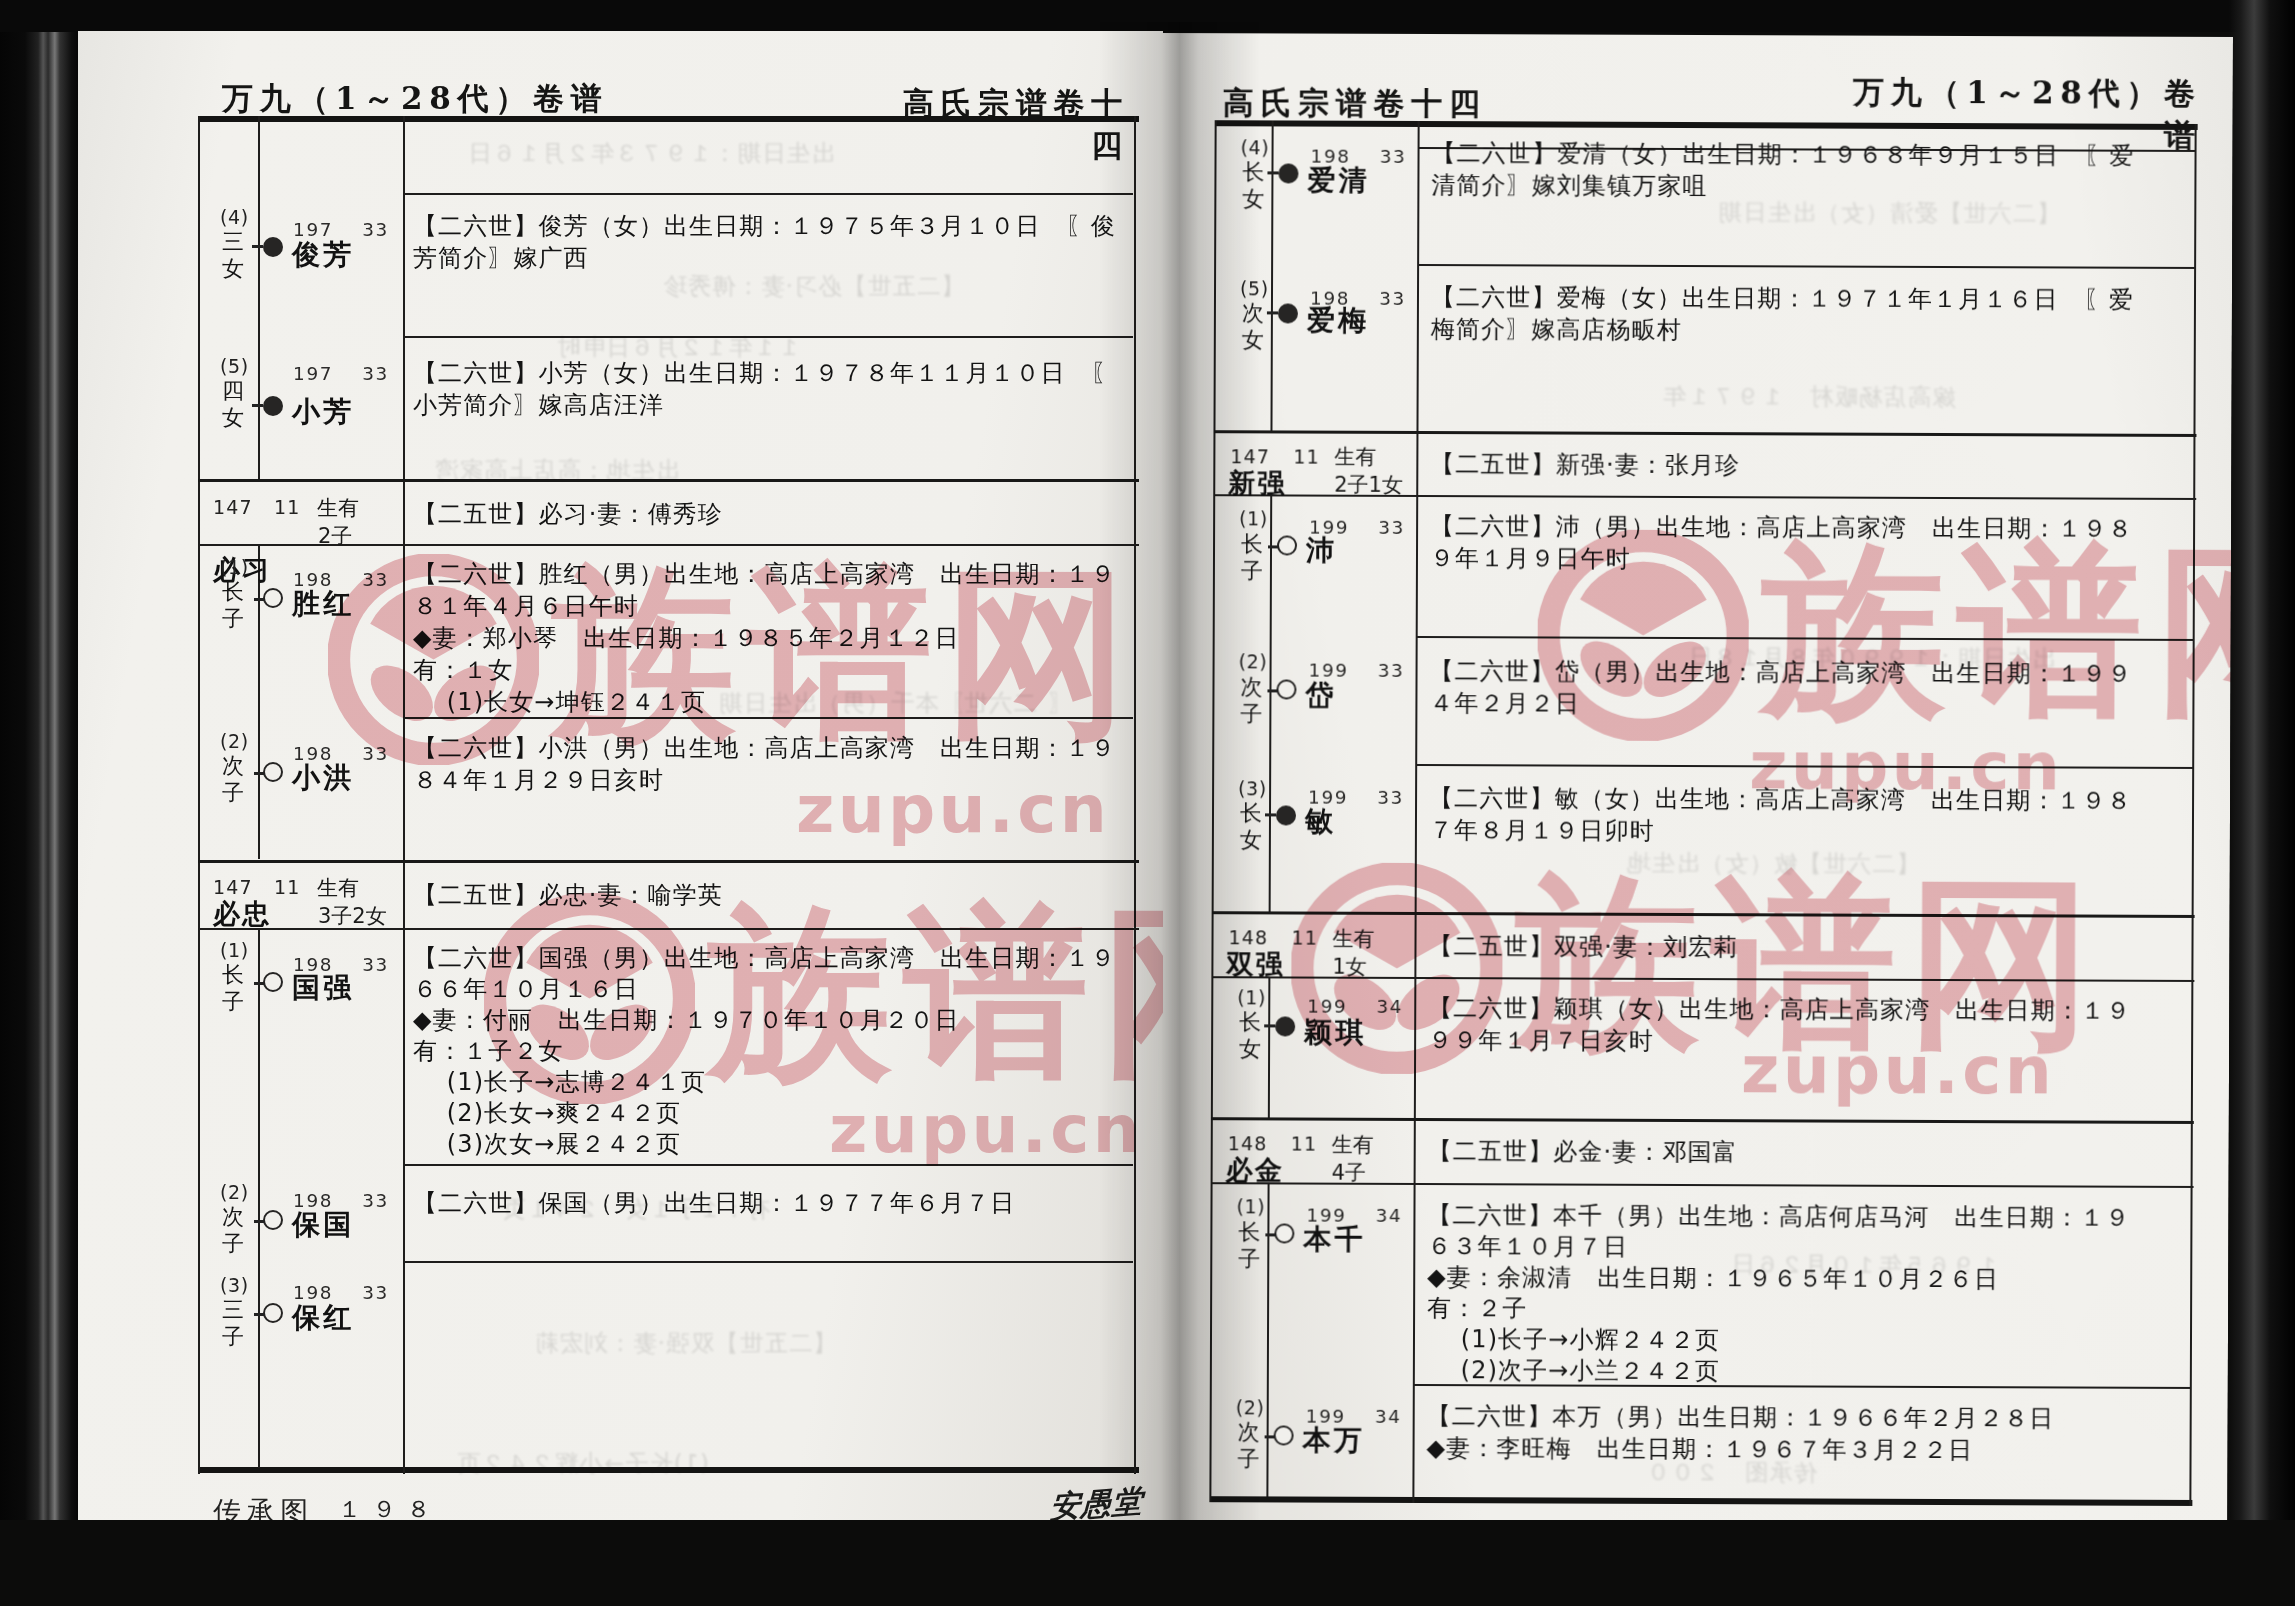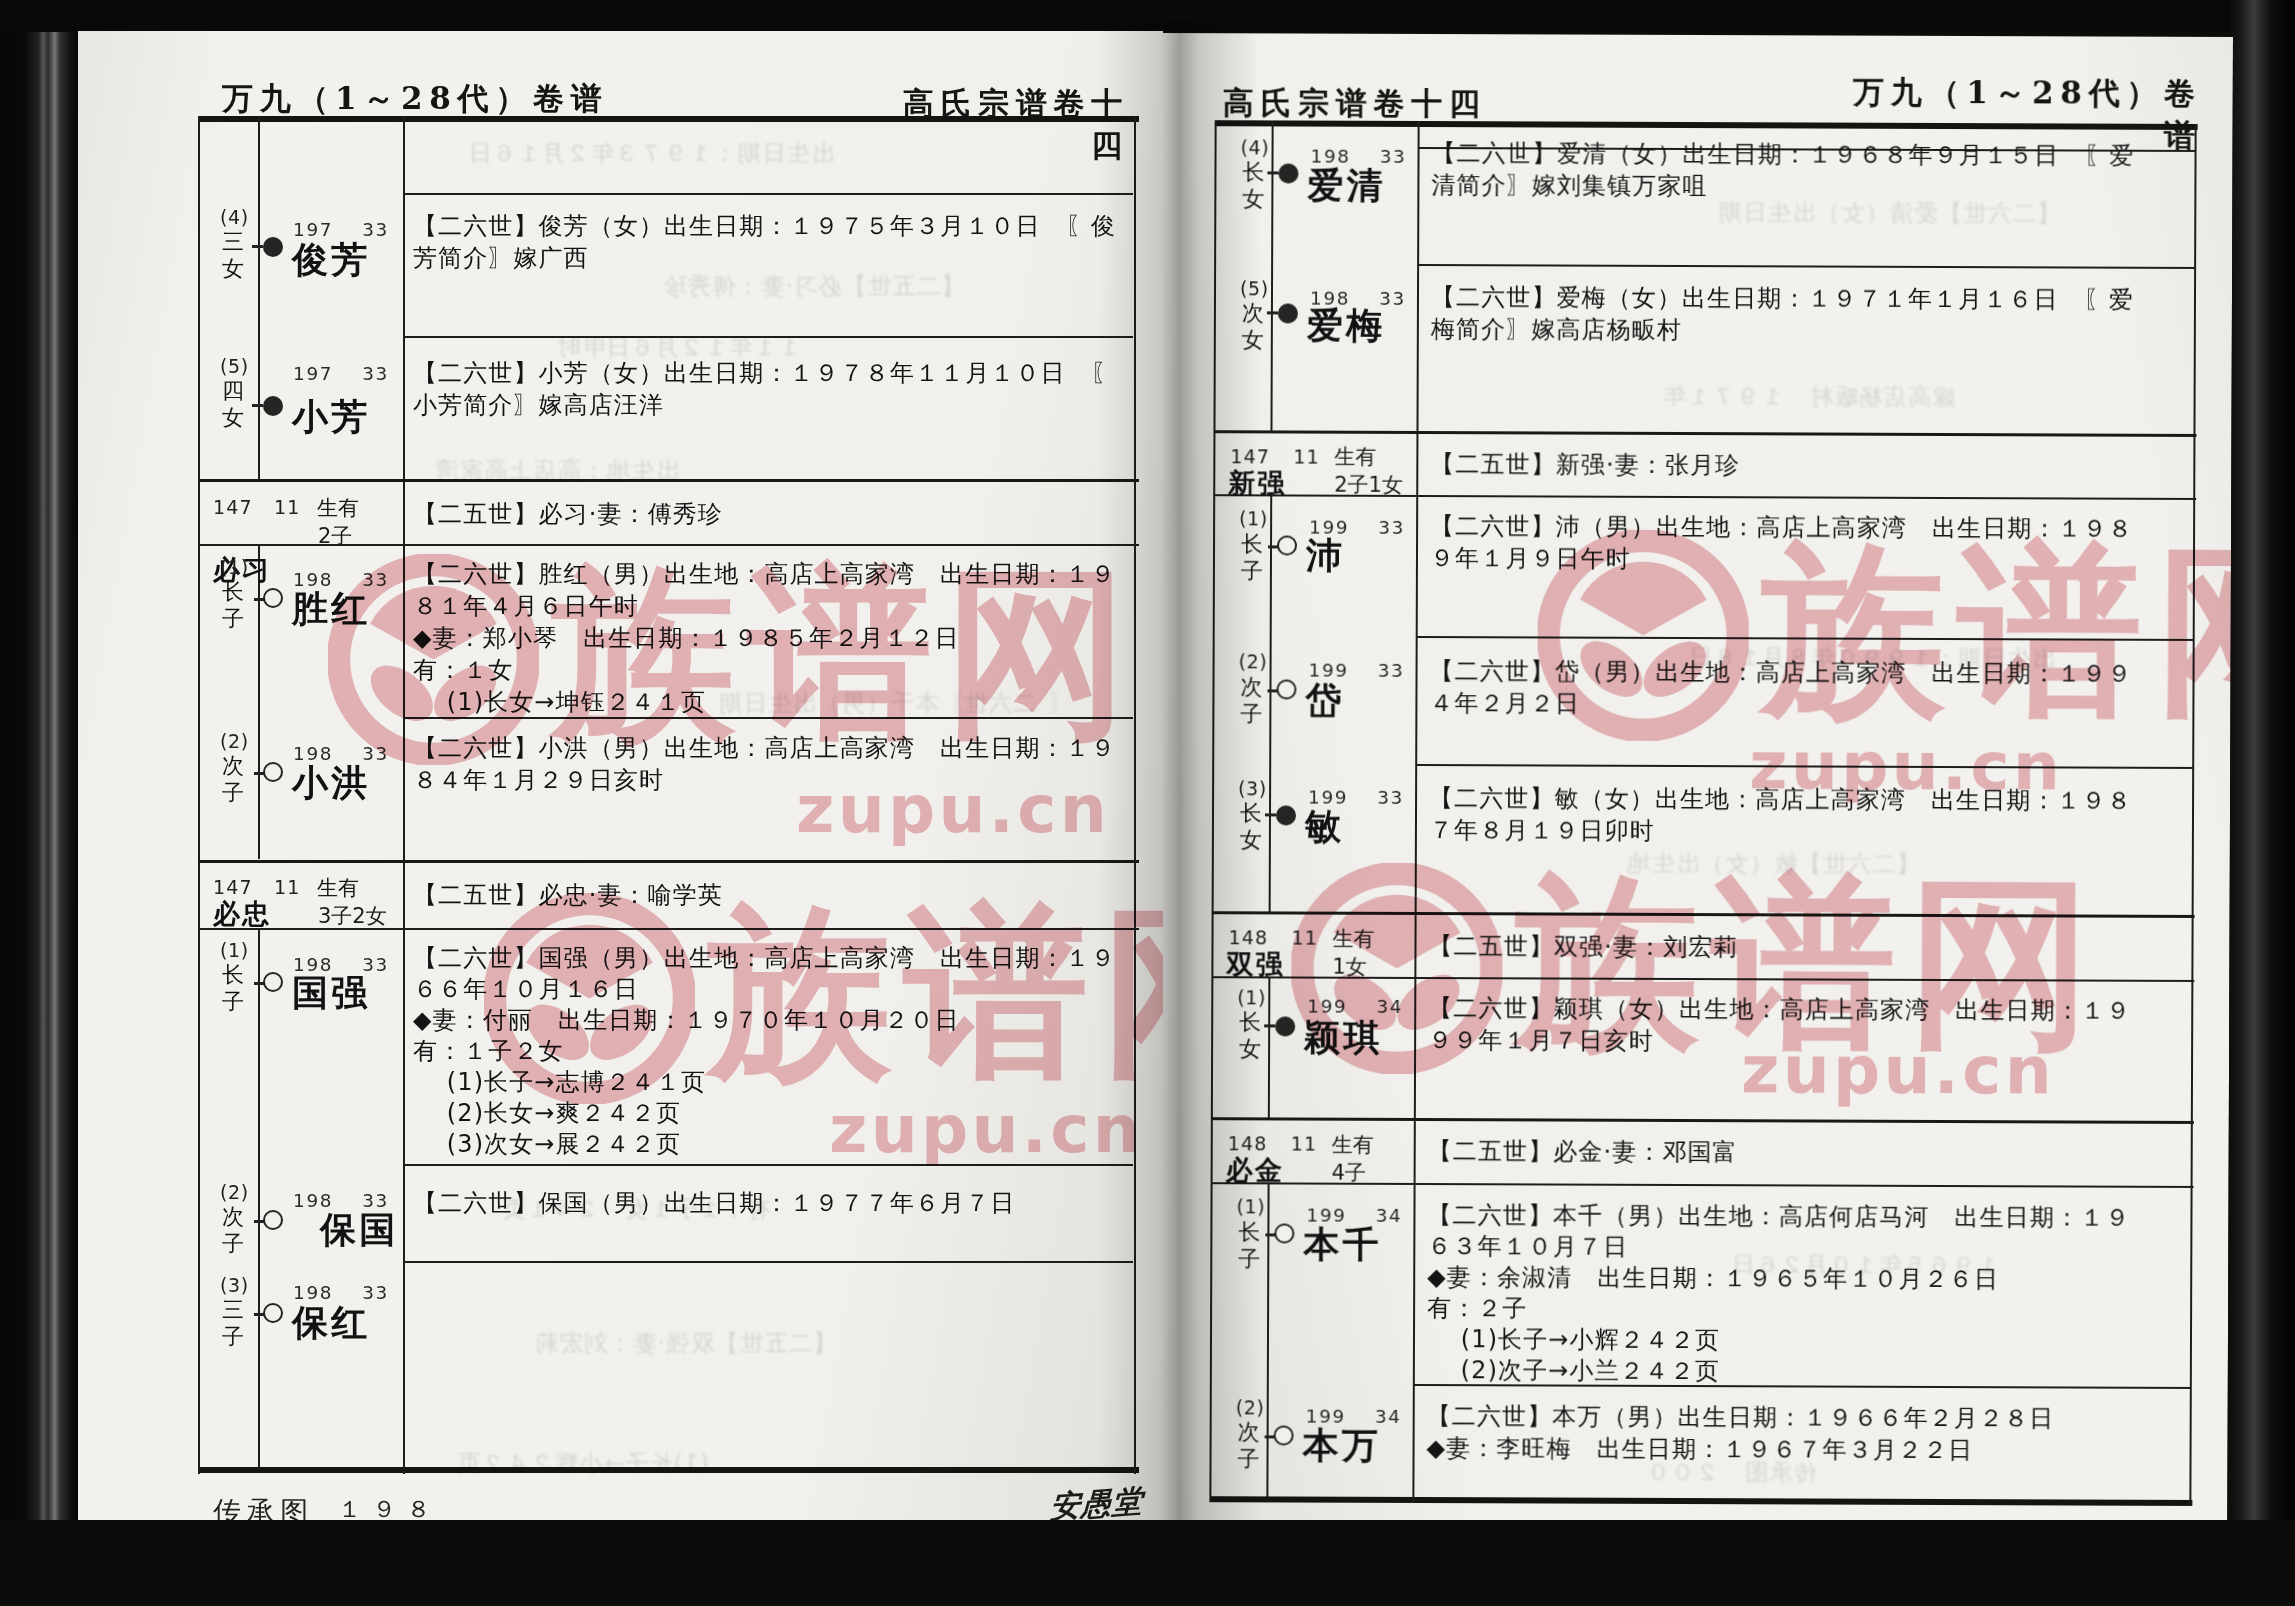--- a/index.html
+++ b/index.html
@@ -28,21 +28,21 @@
   .vline{width:2.2px;} .hline{height:2.2px;}
   .hline.mid{height:3.3px;background:#191918;}
   .hline.thick{height:6.1px;background:#141413;}
 
   
   .row{position:absolute;inset:0;z-index:3;}
   .ord{position:absolute;font-size:19px;letter-spacing:0.6px;color:#222;}
   .kin{position:absolute;width:25.6px;font-size:22px;line-height:27px;word-break:break-all;color:#161616;}
   .code{position:absolute;font-size:18.4px;letter-spacing:1.7px;color:#2c2b2a;}
   .code .reg{margin-left:29px;}
-  .pname{position:absolute;font-size:36px;font-weight:700;letter-spacing:3.3px;color:#121212;}
+  .pname{position:absolute;font-size:28px;font-weight:700;letter-spacing:3.3px;color:#121212;}
   .dot{position:absolute;width:20px;height:20px;border-radius:50%;}
   .dot::before{content:"";position:absolute;left:-11px;top:7.8px;width:11px;height:2.8px;background:#222;}
   .dot.female{background:#262524;}
   .dot.male{background:#f1f0ec;border:2.8px solid #262524;box-sizing:border-box;}
   .ctext{position:absolute;font-size:24px;line-height:32px;letter-spacing:1.1px;
          white-space:pre-line;color:#141414;}
   .ctext.tight{line-height:31px;}
   .h-num{position:absolute;font-size:19px;letter-spacing:1.1px;color:#232221;}
   .h-note{position:absolute;font-size:21px;color:#1a1a19;}
   .h-name{position:absolute;font-size:27px;font-weight:700;letter-spacing:2.2px;color:#111;}
@@ -184,21 +184,21 @@
 　 (1)长子→志博２４１页
 　 (2)长女→爽２４２页
 　 (3)次女→展２４２页</div>
     </div>
 
     <div class="row">
       <div class="ord" style="left:142px;top:1150px;">(2)</div>
       <div class="kin" style="left:144px;top:1172px;">次子</div>
       <div class="code" style="left:215px;top:1159px;"><span>198</span><span class="reg">33</span></div>
       <div class="dot male" style="left:185px;top:1179px;"></div>
-      <div class="pname" style="left:214px;top:1175px;margin-left:28px;">保国</div>
+      <div class="pname" style="left:214px;top:1175px;">保国</div>
       <div class="ctext" style="left:335px;top:1156px;width:715px;">【二六世】保国（男）出生日期：１９７７年６月７日</div>
     </div>
 
     <div class="row">
       <div class="ord" style="left:142px;top:1243px;">(3)</div>
       <div class="kin" style="left:144px;top:1265px;">三子</div>
       <div class="code" style="left:215px;top:1251px;"><span>198</span><span class="reg">33</span></div>
       <div class="dot male" style="left:185px;top:1272px;"></div>
       <div class="pname" style="left:214px;top:1268px;">保红</div>
     </div>

